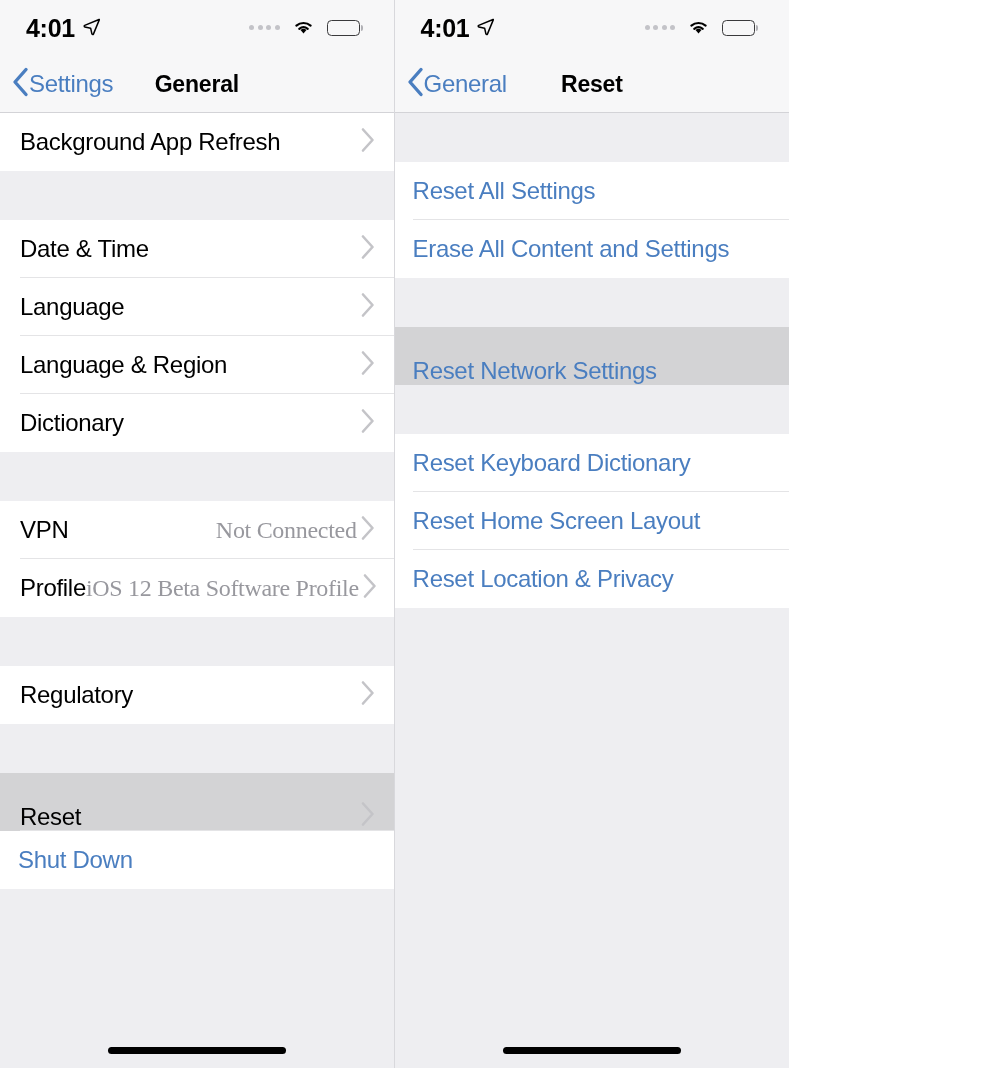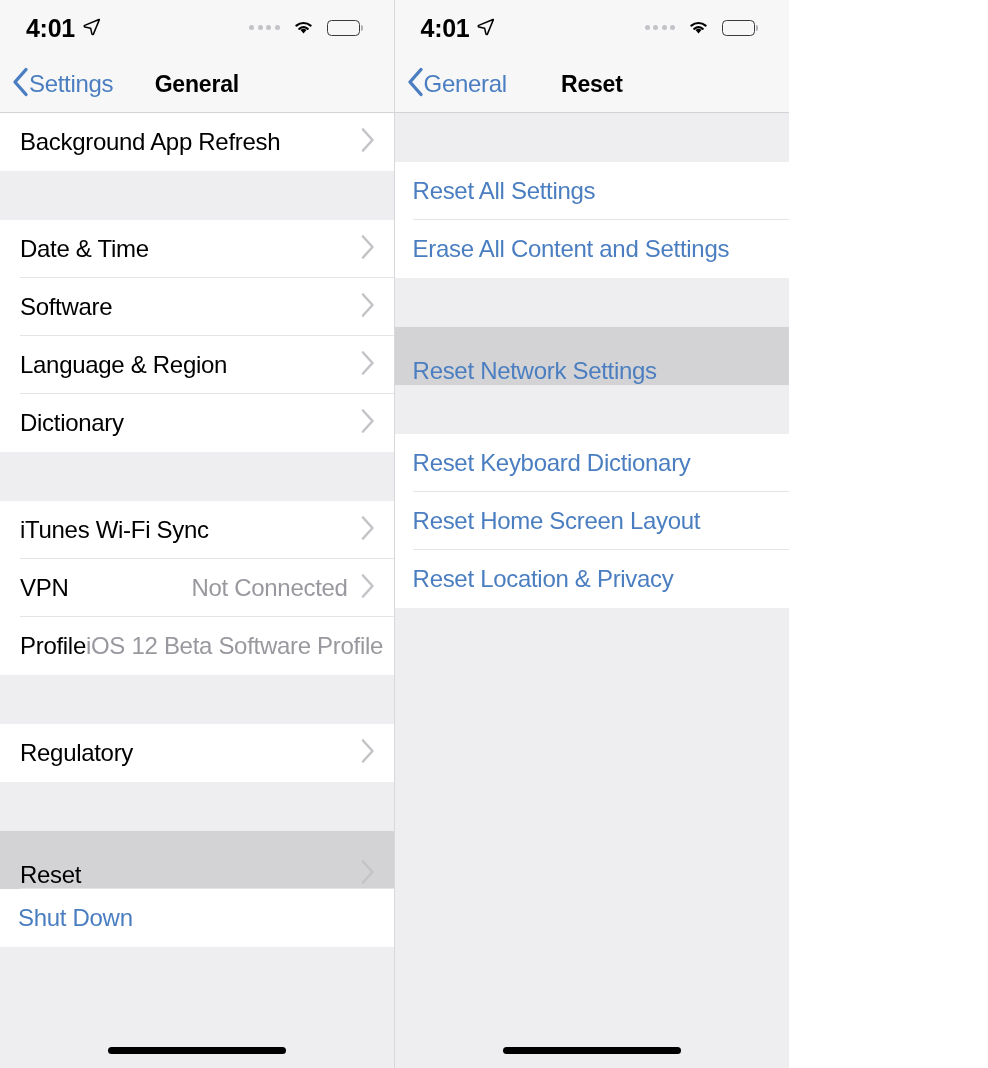--- a/index.html
+++ b/index.html
@@ -135,22 +135,23 @@
     font-size: 24px;
     color: #000;
     letter-spacing: -0.3px;
     white-space: nowrap;
   }
   .row-label.link { color: #4a7ec0; }
   .row-right {
     margin-left: auto;
     display: flex;
     align-items: center;
-    gap: 12px;
+    gap: 3px;
     padding-right: 18px;
+    font-family: Liberation Serif, serif;
   }
   .row-value {
     font-size: 24px;
     color: #98989e;
     letter-spacing: -0.3px;
     white-space: nowrap;
   }
   .chev-row { display: block; flex: none; }
 
   
@@ -233,21 +234,21 @@
           <div class="row">
             <span class="row-label">Date &amp; Time</span>
             <span class="row-right">
               <span class="chev-row"><svg width="16" height="26" viewBox="0 0 16 26">
                   <path d="M3 2.5 12.5 13 3 23.5" fill="none" stroke="#c4c4c8" stroke-width="2.6" stroke-linecap="round" stroke-linejoin="round"></path>
                 </svg></span>
             </span>
             <span class="sep"></span>
           </div>
           <div class="row">
-            <span class="row-label">Software</span>
+            <span class="row-label">Language</span>
             <span class="row-right">
               <span class="chev-row"><svg width="16" height="26" viewBox="0 0 16 26">
                   <path d="M3 2.5 12.5 13 3 23.5" fill="none" stroke="#c4c4c8" stroke-width="2.6" stroke-linecap="round" stroke-linejoin="round"></path>
                 </svg></span>
             </span>
             <span class="sep"></span>
           </div>
           <div class="row">
             <span class="row-label">Language &amp; Region</span>
             <span class="row-right">
@@ -261,29 +262,20 @@
             <span class="row-label">Dictionary</span>
             <span class="row-right">
               <span class="chev-row"><svg width="16" height="26" viewBox="0 0 16 26">
                   <path d="M3 2.5 12.5 13 3 23.5" fill="none" stroke="#c4c4c8" stroke-width="2.6" stroke-linecap="round" stroke-linejoin="round"></path>
                 </svg></span>
             </span>
           </div>
         </div>
         <div class="gap"></div>
         <div class="group">
-          <div class="row">
-            <span class="row-label">iTunes Wi-Fi Sync</span>
-            <span class="row-right">
-              <span class="chev-row"><svg width="16" height="26" viewBox="0 0 16 26">
-                  <path d="M3 2.5 12.5 13 3 23.5" fill="none" stroke="#c4c4c8" stroke-width="2.6" stroke-linecap="round" stroke-linejoin="round"></path>
-                </svg></span>
-            </span>
-            <span class="sep"></span>
-          </div>
           <div class="row">
             <span class="row-label">VPN</span>
             <span class="row-right">
               <span class="row-value">Not Connected</span>
               <span class="chev-row"><svg width="16" height="26" viewBox="0 0 16 26">
                   <path d="M3 2.5 12.5 13 3 23.5" fill="none" stroke="#c4c4c8" stroke-width="2.6" stroke-linecap="round" stroke-linejoin="round"></path>
                 </svg></span>
             </span>
             <span class="sep"></span>
           </div>

